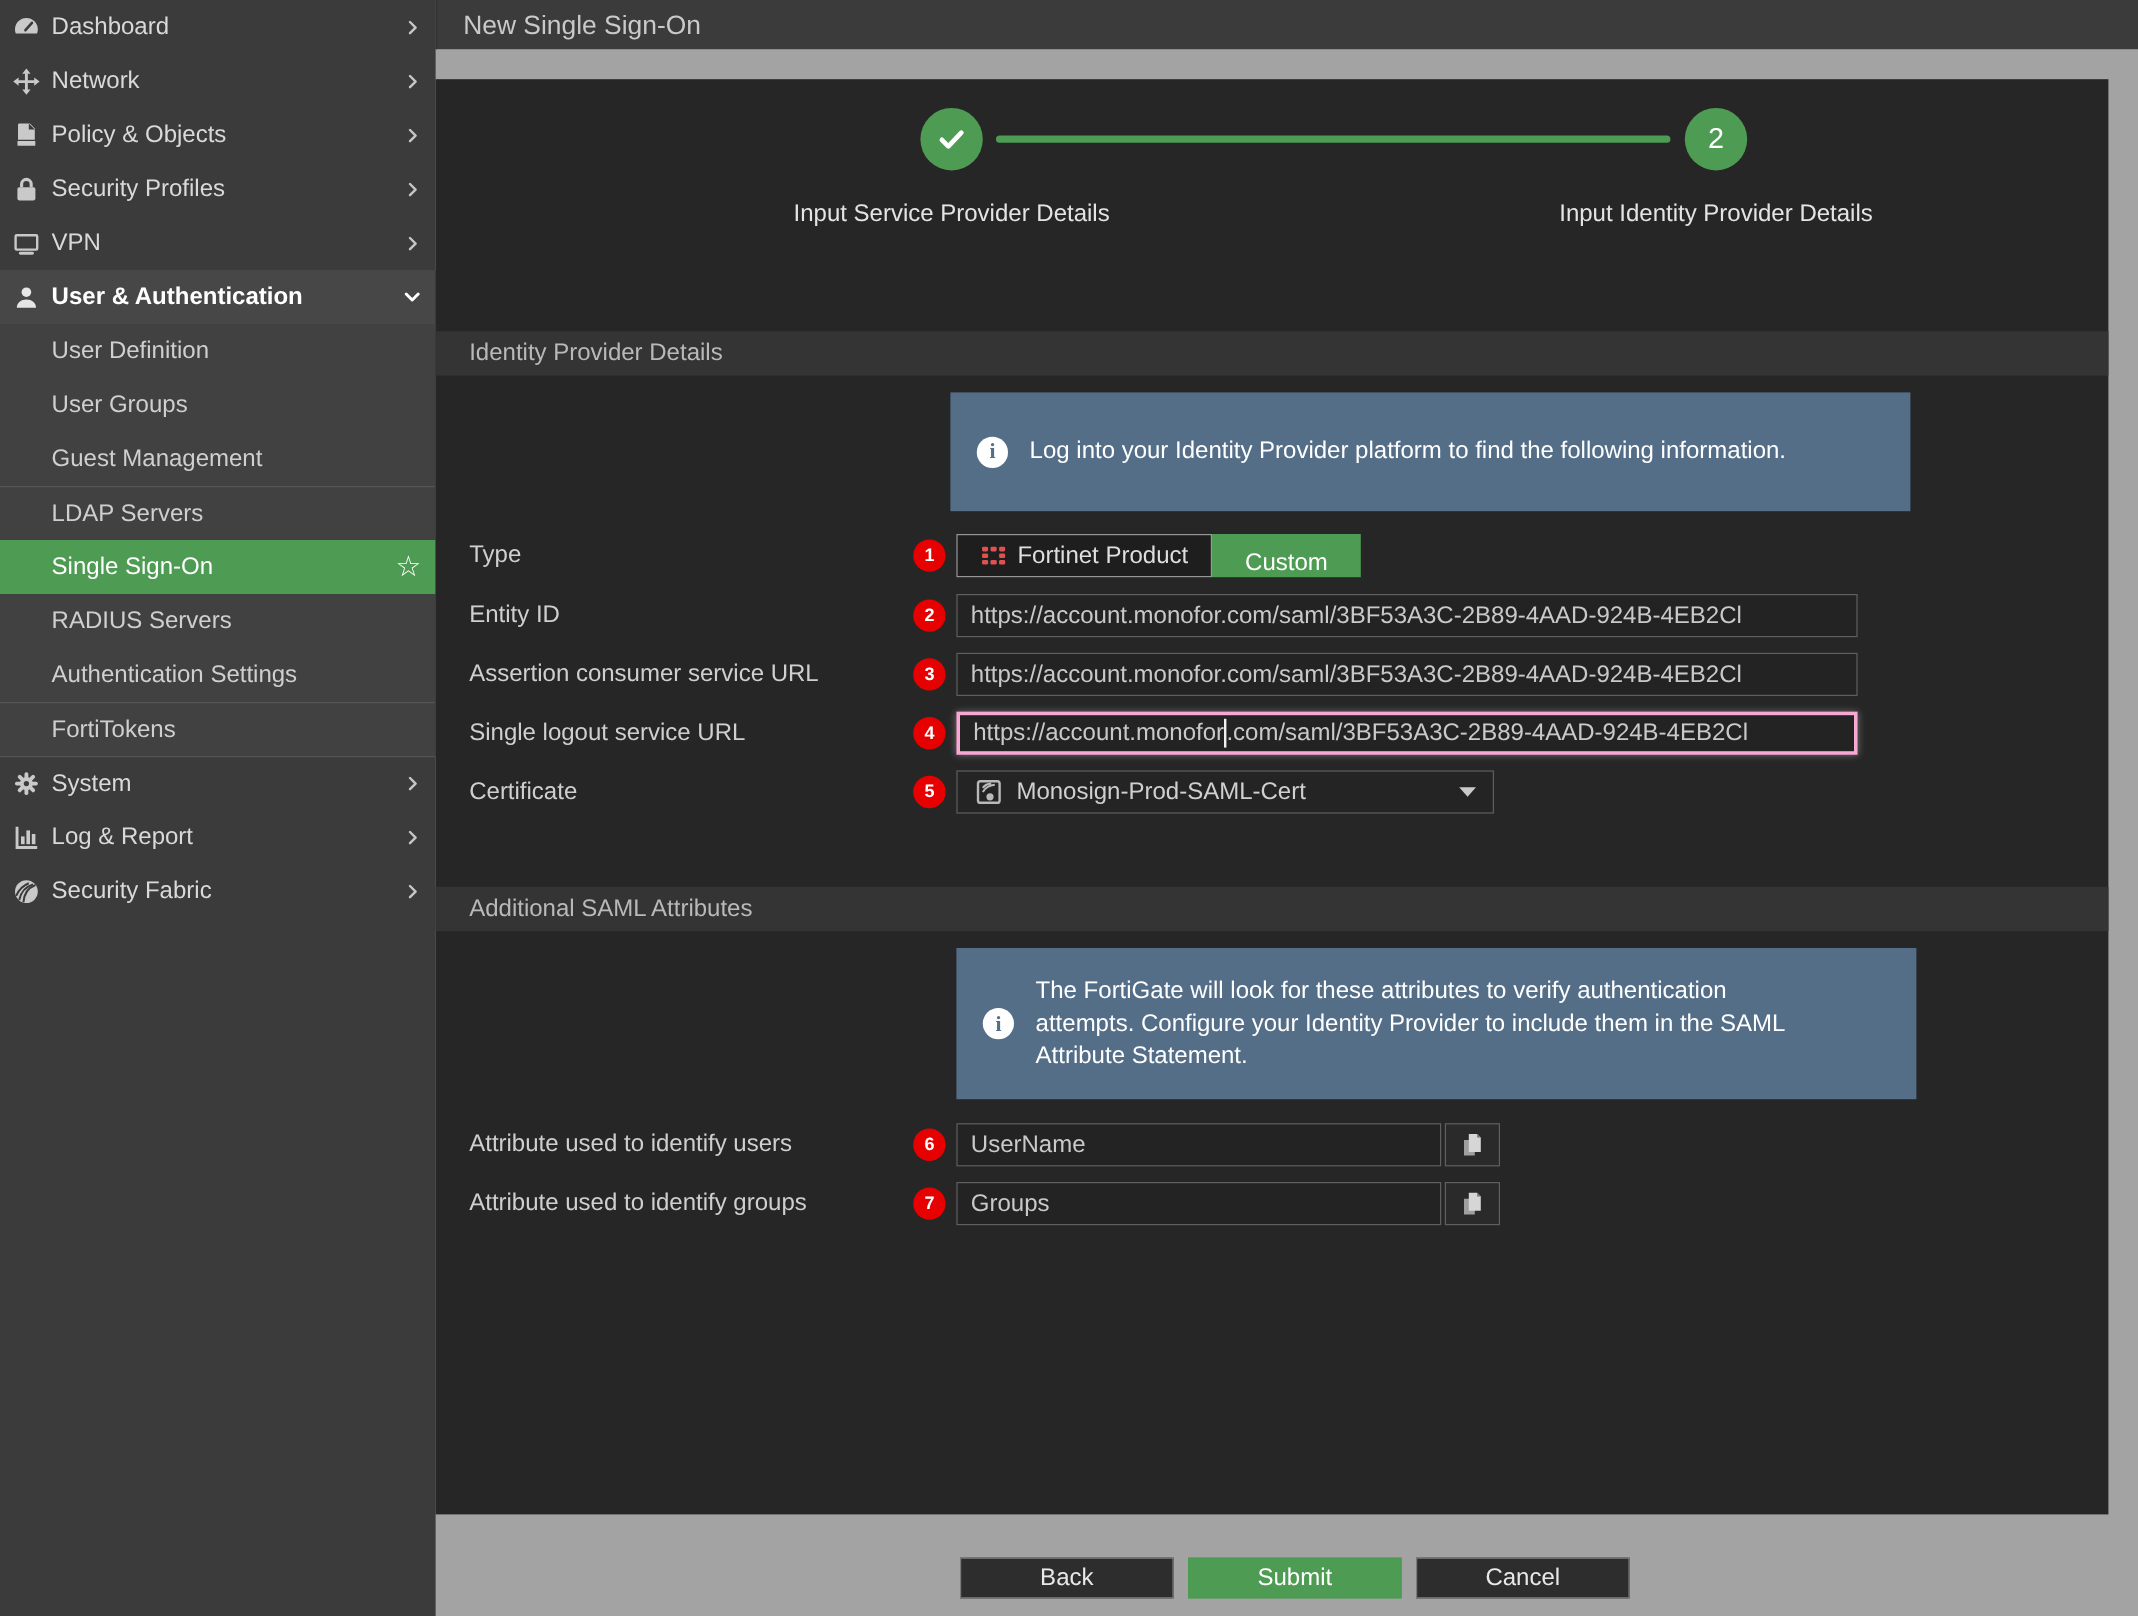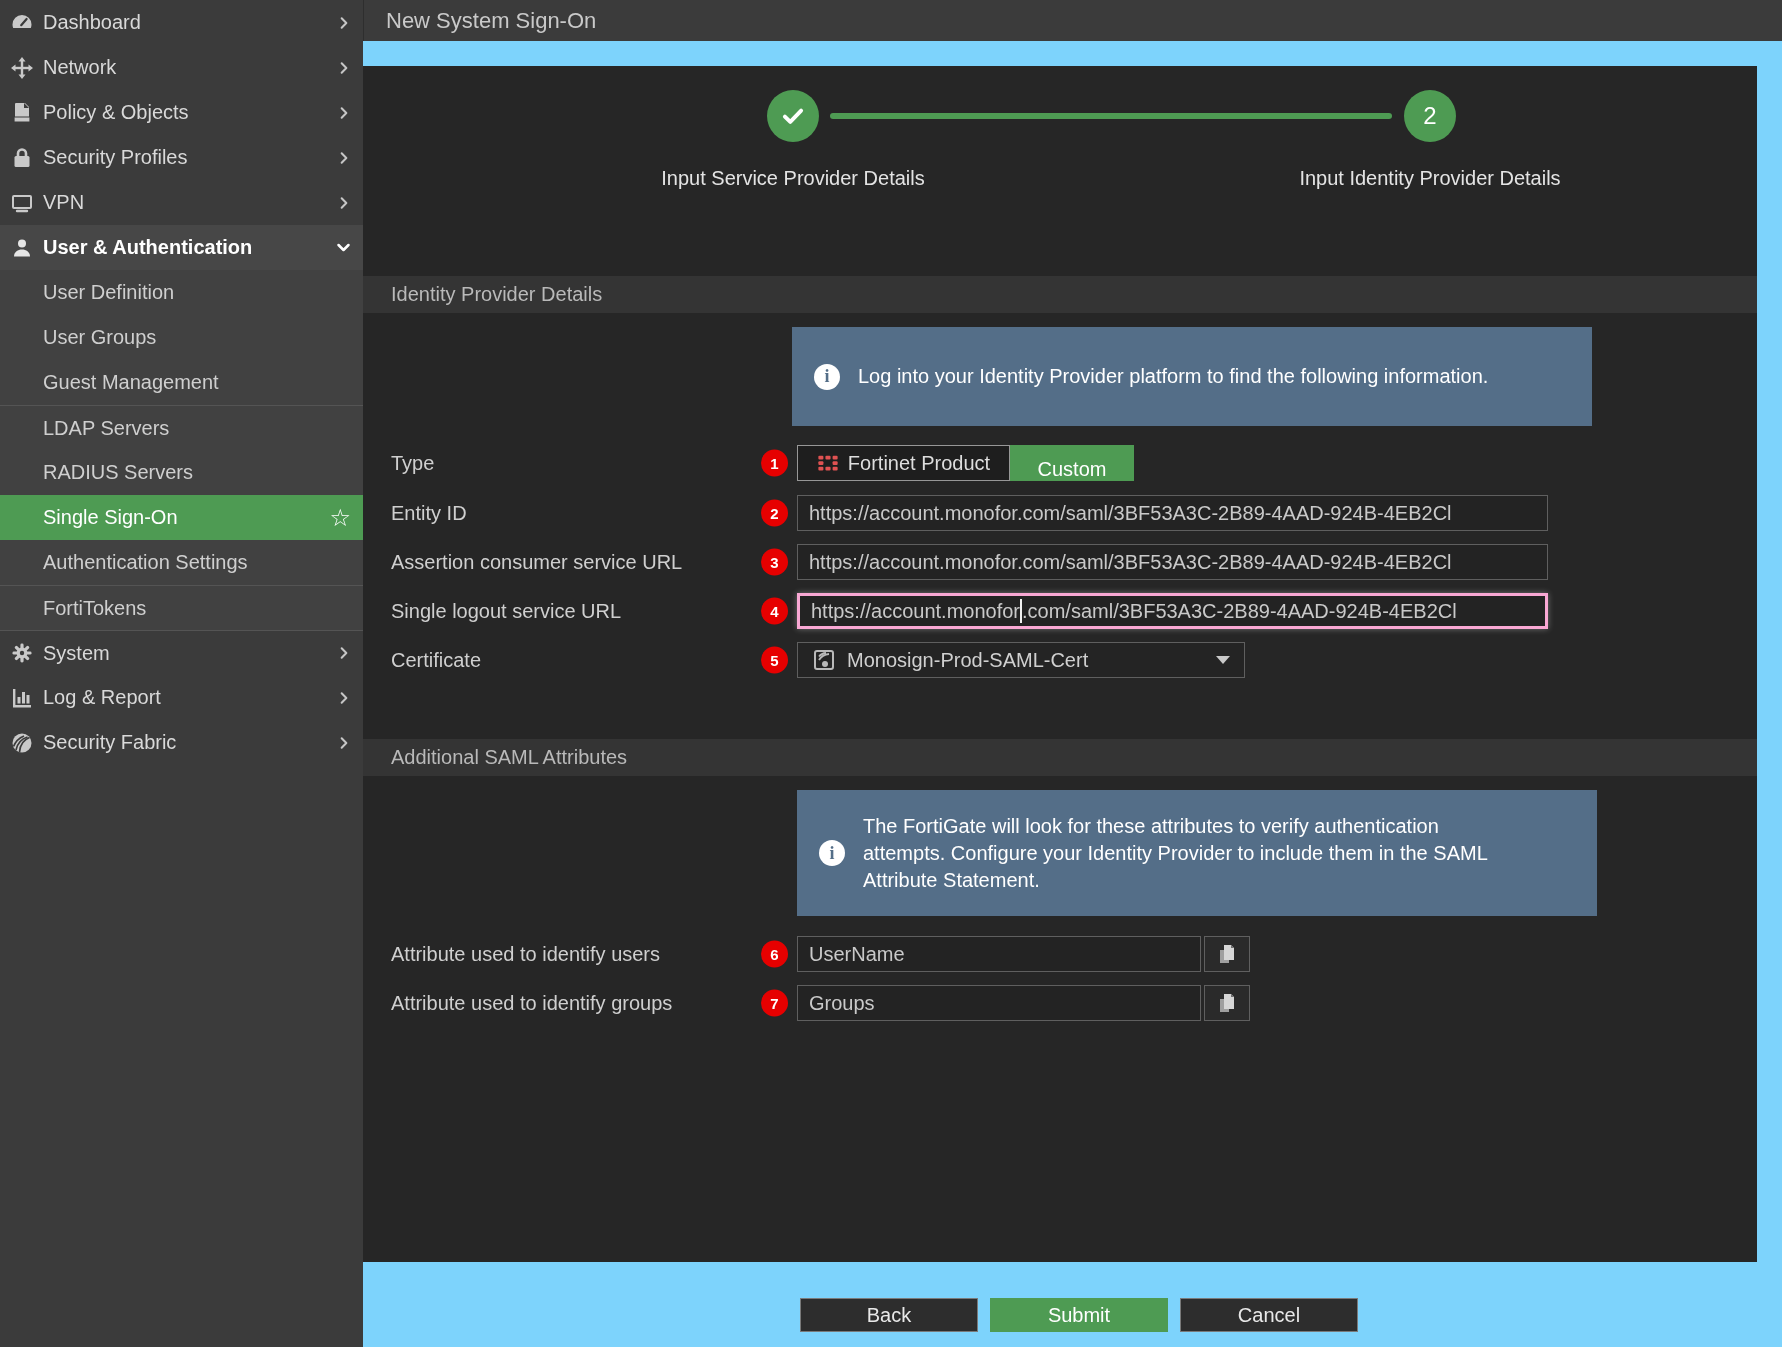--- a/index.html
+++ b/index.html
@@ -1,18 +1,18 @@
 <!DOCTYPE html>
 <html><head>
 <meta charset="utf-8">
 <style>
   * { margin:0; padding:0; box-sizing:border-box; }
   body { width:1782px; height:1347px; overflow:hidden; background:#191919;
          font-family:"Liberation Sans", sans-serif; }
-  .app { position:relative; width:1782px; height:1347px; background:#7dd3fc; }
+  .app { position:relative; width:1782px; height:1347px; background:#a3a3a3; }
 
   
   .sidebar { position:absolute; left:0; top:0; width:363px; height:1347px; background:#3b3b3b; }
   .nav-item { position:relative; height:45px; display:flex; align-items:center;
               padding:0 12px 0 8px; color:#d9d9d9; font-size:20px; cursor:pointer; }
   .nav-icon { width:28px; display:flex; justify-content:center; align-items:center; margin-right:7px; }
   .nav-label { flex:1; white-space:nowrap; overflow:hidden; }
   .nav-chevron { display:flex; align-items:center; }
   .expanded { background:#414141; }
   .parent-row { background:#474747; }
@@ -193,26 +193,26 @@
       </div>
       <div class="sub-item">
         <span>User Groups</span>
       </div>
       <div class="sub-item">
         <span>Guest Management</span>
       </div>
       <div class="sub-item bt">
         <span>LDAP Servers</span>
       </div>
-      <div class="sub-item">
-        <span>RADIUS Servers</span>
-      </div>
       <div class="sub-item selected">
         <span>Single Sign-On</span>
         <span class="star">☆</span>
+      </div>
+      <div class="sub-item">
+        <span>RADIUS Servers</span>
       </div>
       <div class="sub-item">
         <span>Authentication Settings</span>
       </div>
       <div class="sub-item bt">
         <span>FortiTokens</span>
       </div>
     </div>
 
     <div class="nav-item bt">
@@ -266,21 +266,21 @@
       <span class="nav-chevron">
         <svg width="14" height="14" viewBox="0 0 24 24">
             <path d="M8 4l8 8-8 8" stroke="#c6c6c6" stroke-width="3.5" fill="none" stroke-linecap="round" stroke-linejoin="round"></path>
           </svg>
       </span>
     </div>
   </div>
 
   <div class="main">
     <div class="titlebar">
-      <span>New System Sign-On</span>
+      <span>New Single Sign-On</span>
     </div>
 
     <div class="panel">
 
       <div class="step-circle" style="left:404px; top:24px;">
         <svg width="26" height="26" viewBox="0 0 24 24">
             <path d="M4.5 12.5l5 5L19.5 7" stroke="#ffffff" stroke-width="3.6" fill="none" stroke-linecap="round" stroke-linejoin="round"></path>
           </svg>
       </div>
       <div class="connector"></div>

